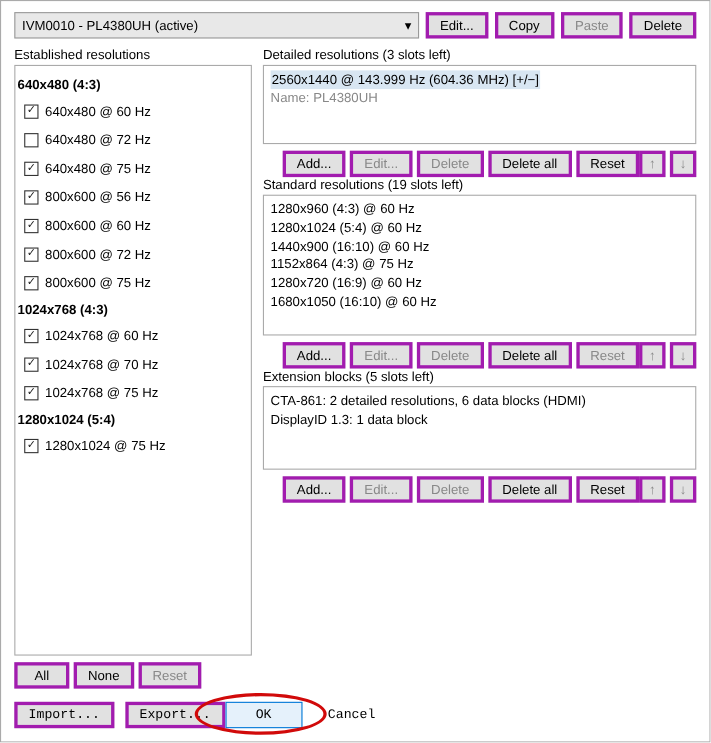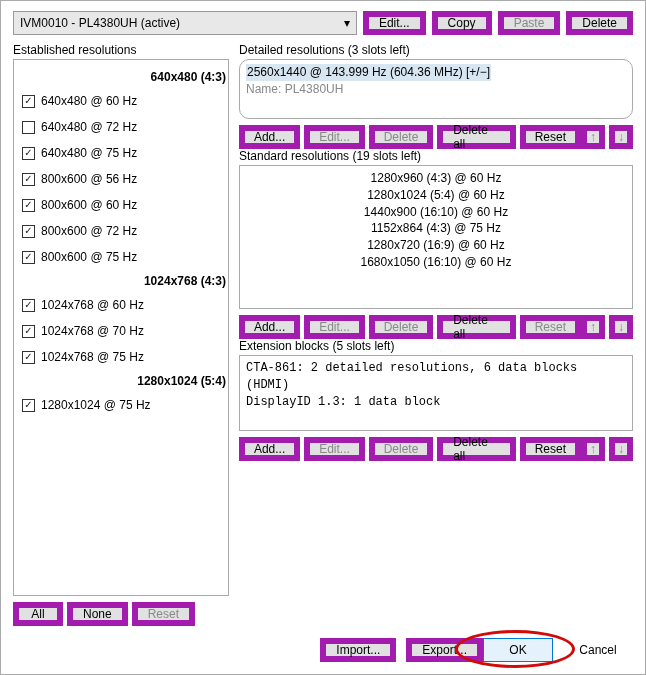--- a/index.html
+++ b/index.html
@@ -56,21 +56,21 @@
     flex: 1;
     border: 1px solid #999;
     background: #e8e8e8;
     height: 24px;
     display: flex;
     align-items: center;
     padding: 0 6px;
     justify-content: space-between;
   }
   .btn {
-    border: 6px solid #a21caf;
+    border: 3px solid #a21caf;
     background: #e1e1e1;
     height: 24px;
     min-width: 50px;
     padding: 0 10px;
     display: inline-flex;
     align-items: center;
     justify-content: center;
     font-size: 12px;
   }
   .btn.sq { min-width: 24px; width: 24px; padding: 0; }
@@ -103,21 +103,21 @@
   }
   .left-list {
     border: 1px solid #aaa;
     background: #fff;
     flex: 1;
     padding: 6px 2px;
     overflow: hidden;
   }
   .res-header {
     font-weight: bold;
-    text-align: right;
+    text-align: left;
     padding: 4px 0 4px 0;
   }
   .res-item {
     display: flex;
     align-items: center;
     gap: 6px;
     padding: 2px 6px 2px 6px;
     height: 26px;
   }
   .cb {
@@ -143,36 +143,37 @@
     padding: 4px 6px;
     line-height: 1.4;
     overflow: hidden;
   }
   .box .gray { color: #888; }
   .box .sel {
     background: #d8e6f2;
     display: inline-block;
     padding: 0 1px;
   }
-  .section .box.detailed { height: 60px; border-radius: 10px; }
-  .section .box.standard { height: 144px; text-align: center; }
-  .section .box.ext { height: 76px; font-family: Liberation Mono, monospace; }
+  .section .box.detailed { height: 72px; }
+  .section .box.standard { height: 128px; }
+  .section .box.ext { height: 76px; }
   .section-btns {
     display: flex;
-    justify-content: flex-start;
+    justify-content: flex-end;
     align-items: center;
     margin-top: 6px;
   }
   .section-btns .left-btns { display: flex; gap: 4px; }
   .section-btns .right-btns { display: flex; gap: 4px; }
   .bottomrow {
     display: flex;
-    justify-content: flex-end;
+    justify-content: flex-start;
     align-items: center;
     padding-top: 4px;
+    font-family: Liberation Mono, monospace;
   }
   .bottom-left { display: flex; gap: 10px; }
   .bottom-right { display: flex; gap: 10px; align-items: center; position: relative; }
   .highlight-ellipse {
     position: absolute;
     width: 120px;
     height: 38px;
     border: 3px solid #d10a0a;
     border-radius: 50%;
     left: -28px;

